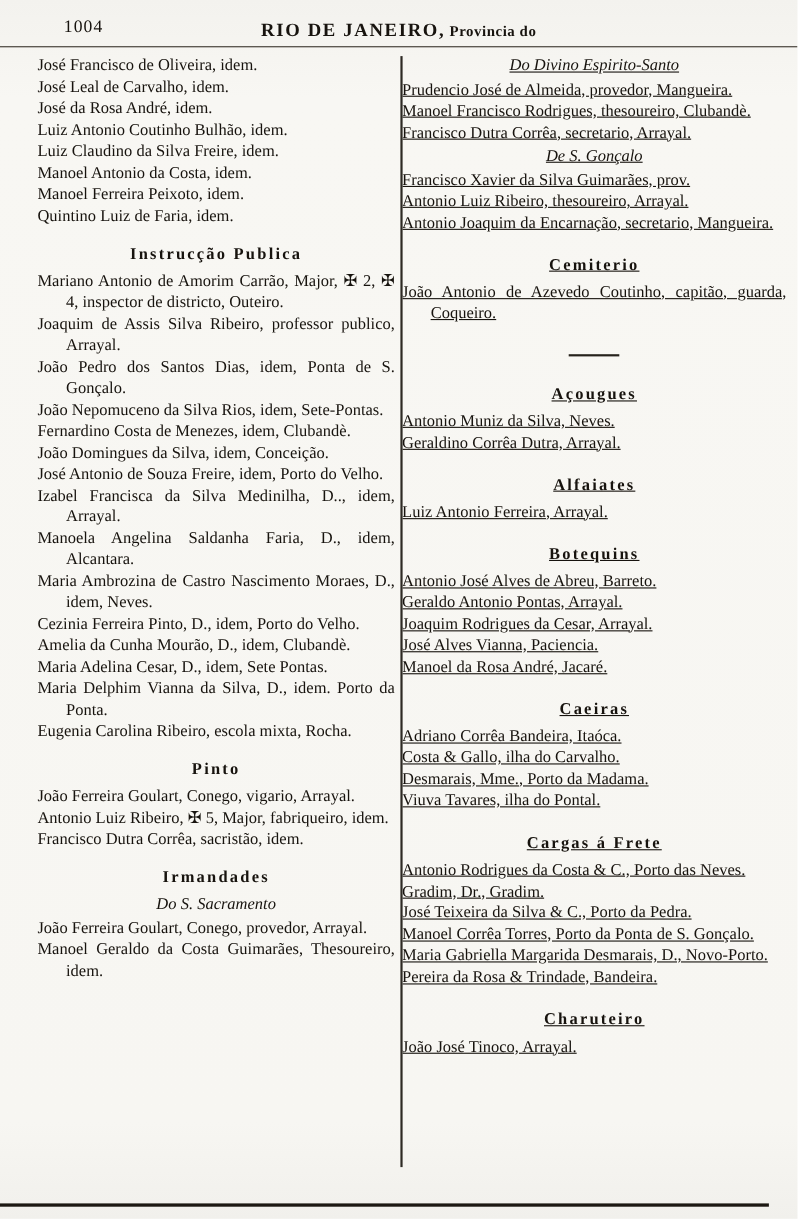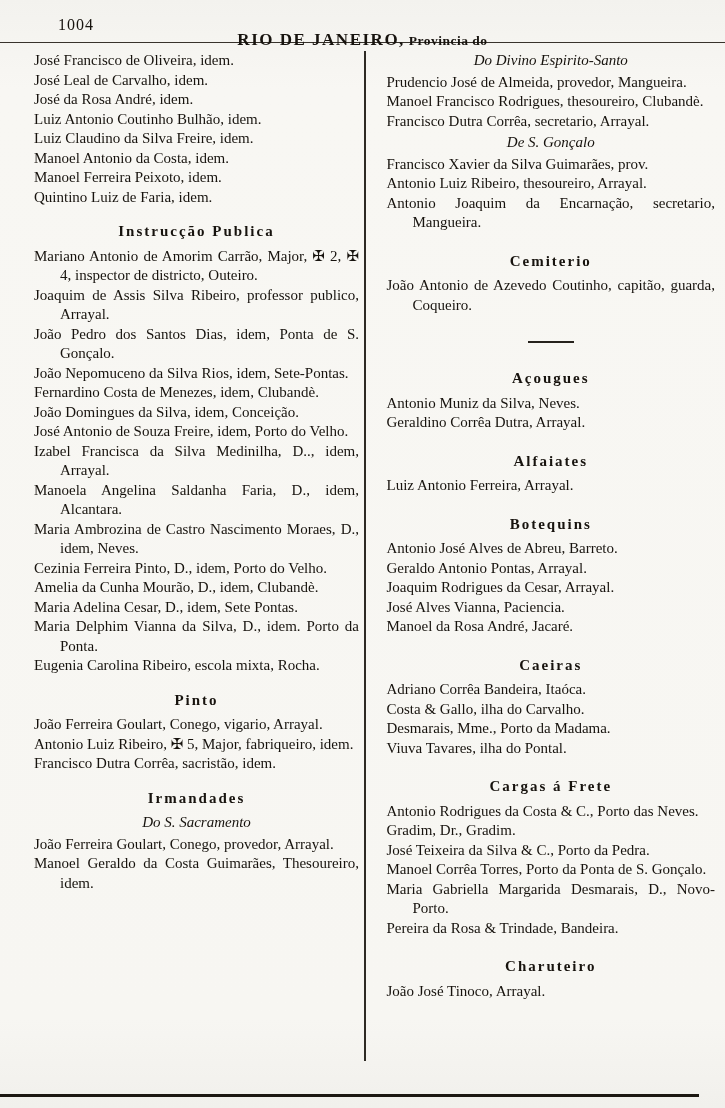--- a/index.html
+++ b/index.html
@@ -28,21 +28,21 @@
   .page-num {
     position: absolute;
     left: 58px;
     top: 16px;
     font-size: 16px;
     letter-spacing: 1px;
   }
   .running-title {
     position: absolute;
     left: 0; right: 0;
-    top: 30px;
+    top: 18px;
     text-align: center;
     white-space: nowrap;
   }
   .title-main {
     font-weight: 700;
     font-size: 17px;
     letter-spacing: 1.5px;
   }
   .title-suffix {
     font-weight: 700;
@@ -62,21 +62,21 @@
     box-sizing: border-box;
     height: 1032px;
     overflow: hidden;
   }
   .col {
     font-size: 15px;
     line-height: 1.3;
     overflow: hidden;
   }
   .col-left { padding-right: 5px; }
-  .col-right { padding-left: 21px; }
+  .col-right { padding-left: 0; text-decoration: underline; }
   .col-divider {
     background: #2e2a24;
     width: 1.5px;
     margin-bottom: 14px;
   }
   
   p.entry {
     margin: 0;
     padding-left: 26px;
     text-indent: -26px;

